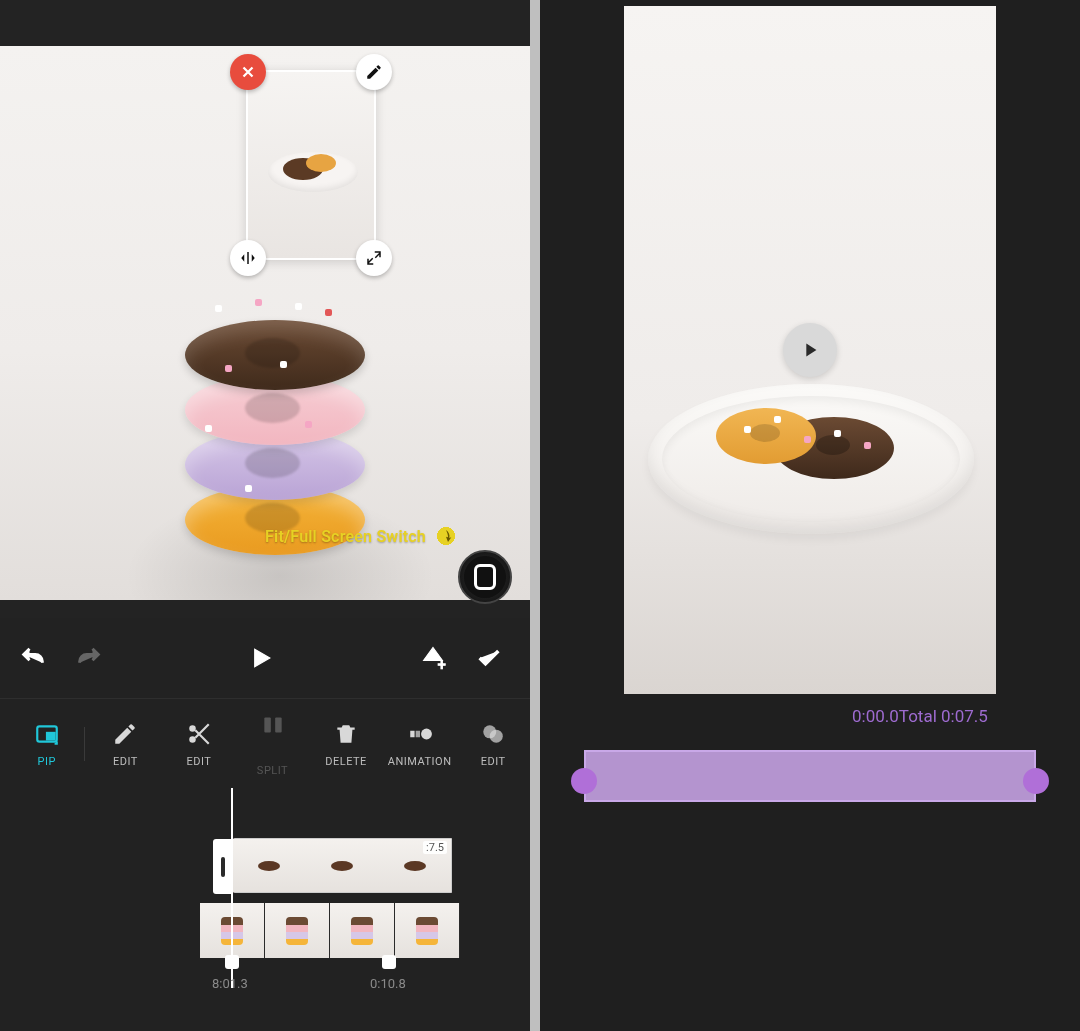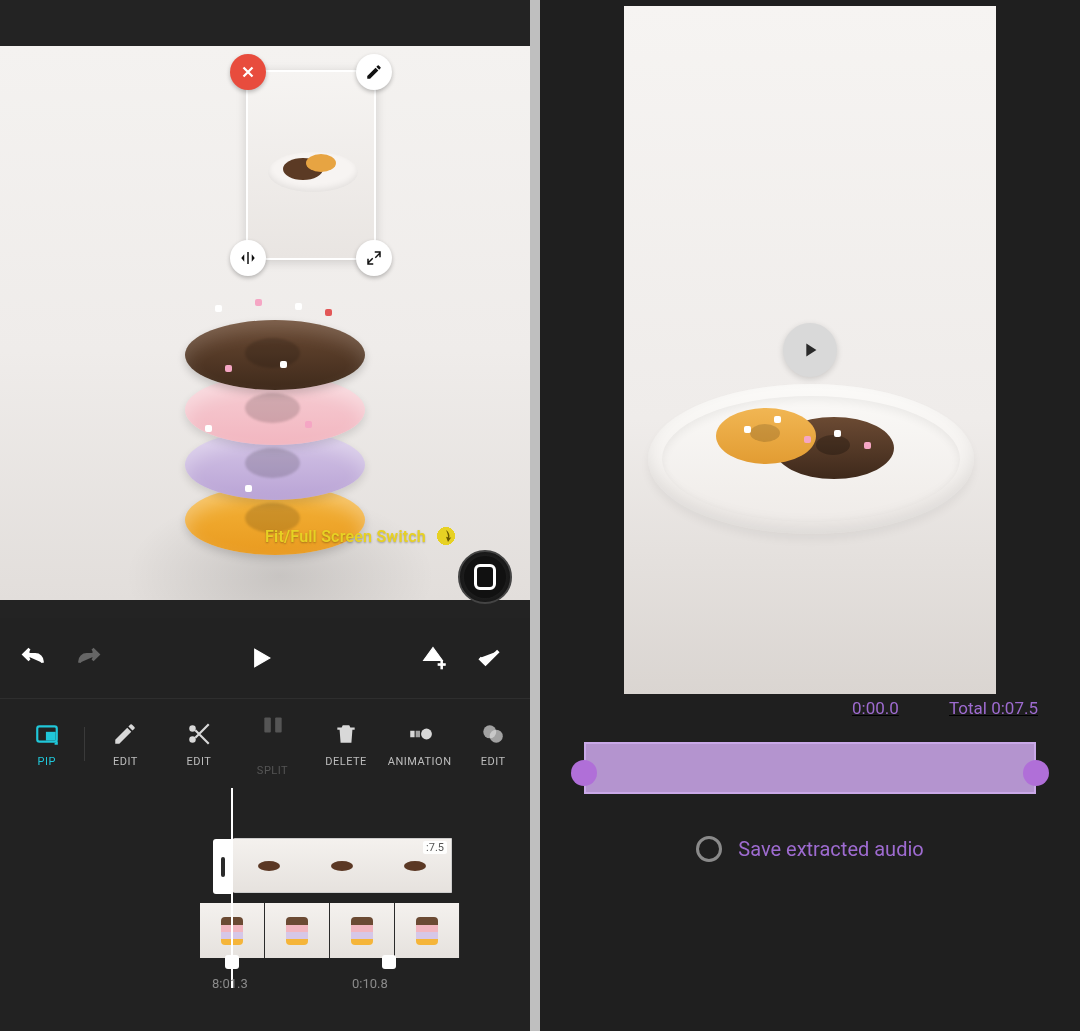--- a/index.html
+++ b/index.html
@@ -70,21 +70,21 @@
   .track-a .handle::after{content:"";width:4px;height:20px;background:#2a2a2a;border-radius:2px;}
   .track-a .dur { position:absolute; right:4px; top:2px; font-size:11px; color:#555; background:rgba(255,255,255,0.9); padding:0 3px; border-radius:2px;}
   .thumb { flex:1; background:linear-gradient(180deg,#f4f1ee,#e6e2de); display:flex; align-items:center; justify-content:center;}
   .thumb .td { width:22px; height:10px; border-radius:50%; background:#5b3824; margin:1px;}
   .track-b { position:absolute; left:200px; top:115px; height:55px; width:260px; display:flex; }
   .track-b .th { width:65px; height:55px; background:linear-gradient(180deg,#f4f1ee,#e6e2de); border-right:1px solid #2a2a2a; display:flex; flex-direction:column; align-items:center; justify-content:center;}
   .track-b .th .dstk { width:22px; height:28px; background:linear-gradient(180deg,#6b4a33 0 30%,#f2b6c0 30% 55%,#d6c7e8 55% 78%,#f5b53a 78% 100%); border-radius:4px;}
   .marker { position:absolute; top:167px; width:14px; height:14px; background:#fff; border-radius:3px;}
   .m1{left:225px;} .m2{left:382px;}
   .tlabel { position:absolute; top:188px; font-size:13px; color:#8a8a8a;}
-  .tl1{left:212px;} .tl2{left:352px;}
+  .tl1{left:212px;} .tl2{left:370px;}
 
   
   .v-divider { width:10px; height:1031px; background:#bfbfbf; }
 
   
   .right-panel { position:relative; flex:1; height:1031px; background:#1f1f1f; display:flex; flex-direction:column; }
   .preview { position:relative; margin:6px auto 0 auto; width:372px; height:688px; background:linear-gradient(180deg,#f6f4f2 0%, #efecea 60%, #dad5d1 100%); }
   .plate { position:absolute; left:24px; bottom:160px; width:326px; height:150px; border-radius:50%; background:linear-gradient(180deg,#fbfaf8,#eeeae7); box-shadow:inset 0 -8px 16px rgba(0,0,0,0.07), 0 6px 10px rgba(0,0,0,0.05);}
   .plate::after{content:"";position:absolute;left:14px;top:12px;right:14px;bottom:12px;border-radius:50%;box-shadow:inset 0 4px 10px rgba(0,0,0,0.06);}
   .pd1 { position:absolute; left:150px; bottom:215px; width:120px; height:62px; border-radius:50%; background:linear-gradient(180deg,#6b4a33,#3e291b);}
@@ -92,21 +92,21 @@
   .pd2 { position:absolute; left:92px; bottom:230px; width:100px; height:56px; border-radius:50%; background:linear-gradient(180deg,#f1b653,#e29c32);}
   .pd2::after{content:"";position:absolute;left:34px;top:16px;width:30px;height:18px;border-radius:50%;background:rgba(0,0,0,0.15);}
   .play-overlay { position:absolute; left:50%; top:50%; width:54px; height:54px; margin:-27px 0 0 -27px; border-radius:50%; background:#d9d9d9; display:flex; align-items:center; justify-content:center; box-shadow:0 2px 6px rgba(0,0,0,0.15);}
   .play-overlay svg { width:22px; height:22px; fill:#2a2a2a; }
 
   .extract-header { height:72px; display:flex; align-items:center; justify-content:space-between; padding:0 28px; }
   .extract-header .title { color:#fff; font-size:22px; font-weight:400;}
   .hbtn { width:30px; height:30px; display:flex; align-items:center; justify-content:center; color:#fff;}
   .hbtn svg { width:26px; height:26px; stroke:currentColor;}
 
-  .time-row { display:flex; justify-content:space-between; padding:0 42px; margin-top:4px;text-decoration:underline;}
+  .time-row { display:flex; justify-content:flex-start; padding:0 42px; margin-top:12px;}
   .time-row span { font-size:17px; }
   .time-cur { color:#9e6bd0; margin-left:270px;}
   .time-tot { color:#9e6bd0; }
 
   .range-wrap { position:relative; margin:14px 36px 0 36px; height:70px;}
   .range-bar { position:absolute; left:8px; right:8px; top:10px; height:52px; background:#b494cf; border:2px solid #c9a8e8; }
   .range-handle { position:absolute; top:28px; width:26px; height:26px; border-radius:50%; background:#b06fd8;}
   .rh-l{left:-5px;} .rh-r{right:-5px;}
 
   .save-row { display:flex; align-items:center; justify-content:center; gap:16px; margin-top:34px;}
@@ -345,19 +345,15 @@
       <span class="time-cur">0:00.0</span>
       <span class="time-tot">Total 0:07.5</span>
     </div>
 
     <div class="range-wrap">
       <div class="range-bar"></div>
       <div class="range-handle rh-l"></div>
       <div class="range-handle rh-r"></div>
     </div>
 
-    <div class="save-row">
-      <div class="radio"></div>
-      <div class="label">Save extracted audio</div>
-    </div>
   </div>
 
 </div>
 
 </body></html>

